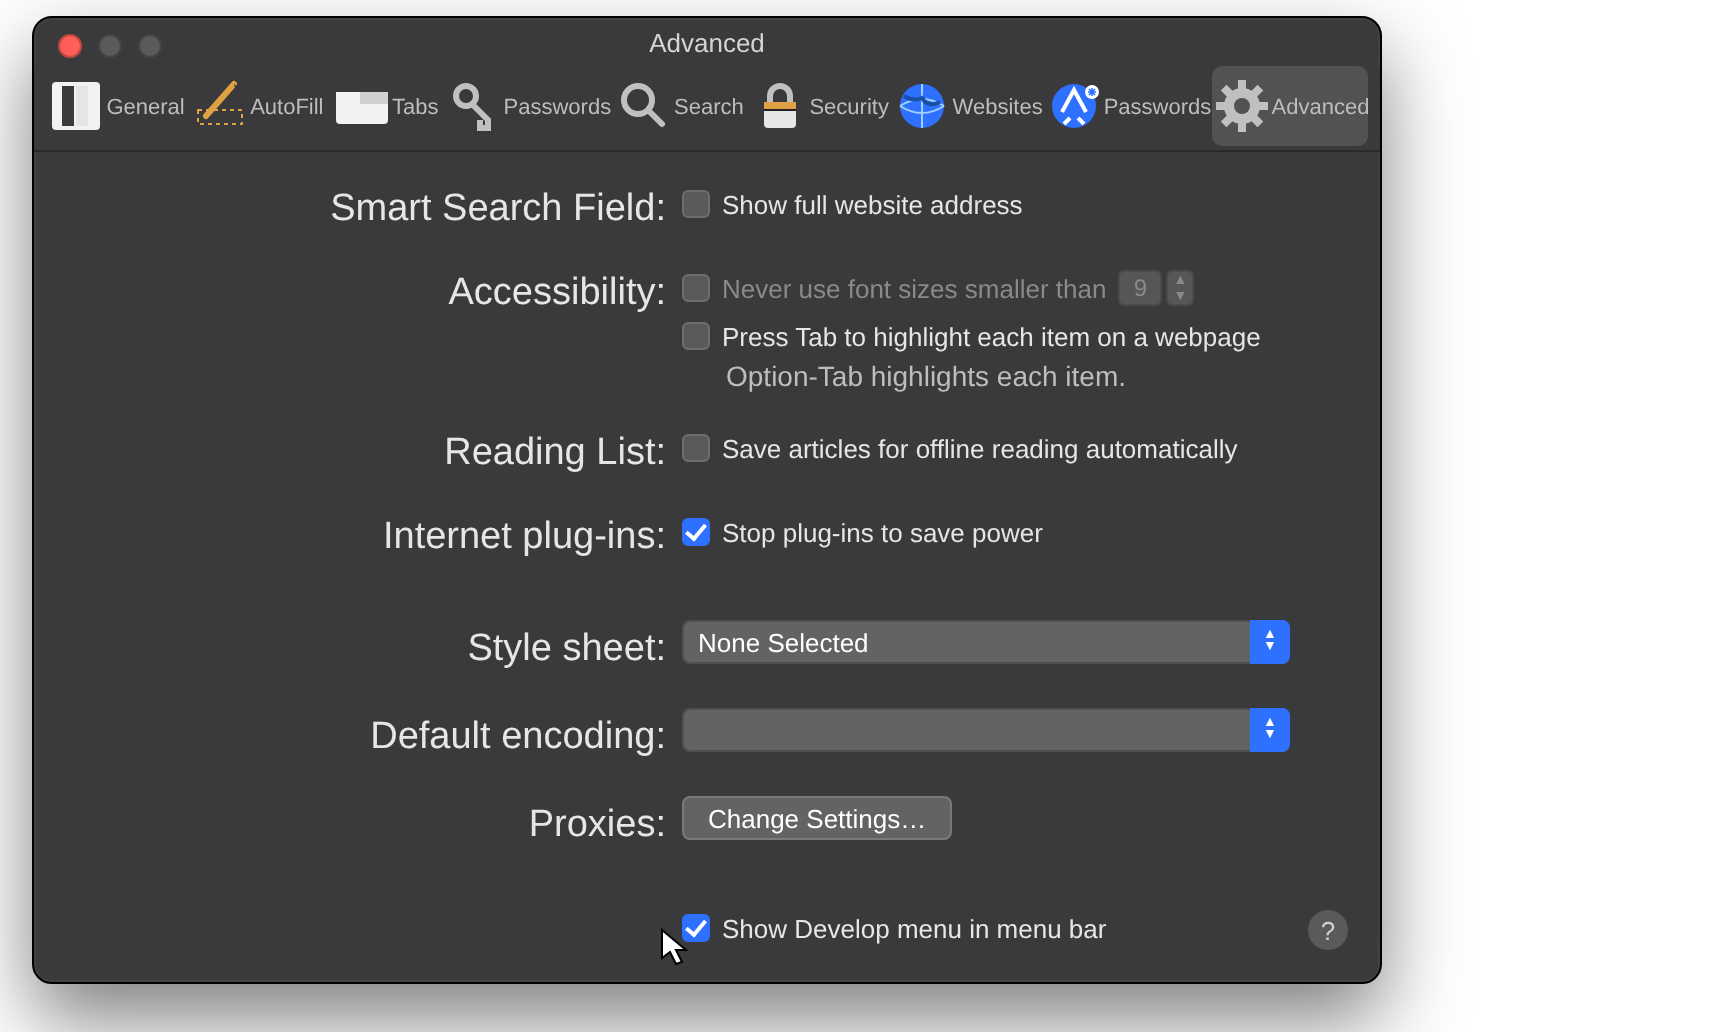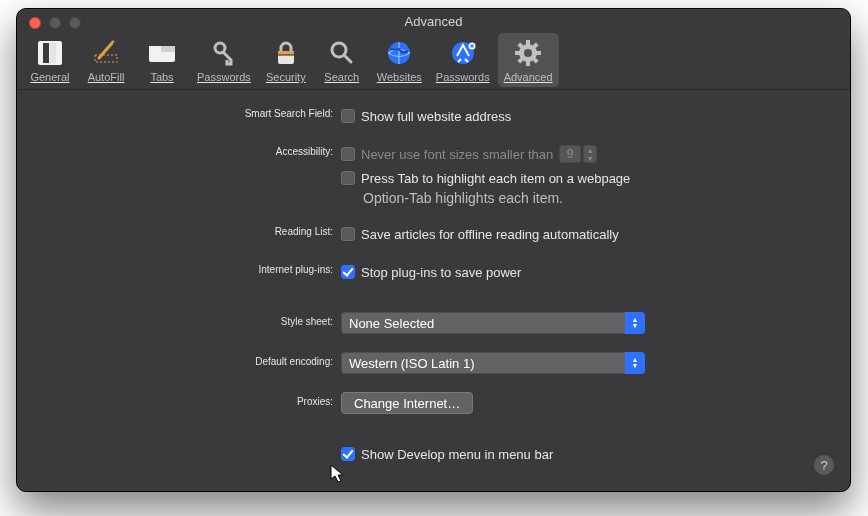--- a/index.html
+++ b/index.html
@@ -31,21 +31,21 @@
     width: 868px; height: 516px;
     background: transparent;
     font-family: -apple-system, "Helvetica Neue", Arial, sans-serif;
     font-size: 13px;
     color: var(--text);
     overflow: hidden;
   }
   .window {
     position: absolute;
     left: 16px; top: 8px;
-    width: 835px; height: 484px;
+    width: 675px; height: 484px;
     background: var(--bg);
     border: 1px solid var(--window-border);
     border-radius: 10px;
     box-shadow: 0 18px 40px rgba(0,0,0,0.5), inset 0 0 0 1px rgba(255,255,255,0.04);
     overflow: hidden;
   }
   .titlebar {
     height: 24px;
     display: flex;
     align-items: center;
@@ -72,28 +72,27 @@
 
   .toolbar {
     display: flex;
     gap: 2px;
     padding: 0 6px 2px 6px;
     border-bottom: 1px solid #2a2a2c;
     background: var(--bg-toolbar);
   }
   .tab {
     display: flex;
-    flex-direction: column;
+    flex-direction: row;
     align-items: center;
-    justify-content: flex-end;
+    justify-content: center;
     padding: 4px 6px 4px 6px;
     min-width: 54px;
     border-radius: 5px;
     cursor: default;
-    text-decoration: underline;
   }
   .tab .label {
     font-size: 11px;
     color: var(--text-dim);
     margin-top: 2px;
     white-space: nowrap;
   }
   .tab.selected {
     background: var(--selected-tab-bg);
   }
@@ -110,21 +109,21 @@
     align-items: flex-start;
     margin-bottom: 6px;
   }
   .row.spacer { height: 12px; margin:0; }
   .label-col {
     width: 300px;
     text-align: right;
     padding-right: 8px;
     padding-top: 2px;
     color: var(--text);
-    font-size: 10px;
+    font-size: 19px;
   }
   .value-col {
     flex: 1;
     display: flex;
     flex-direction: column;
     gap: 4px;
   }
   .line {
     display: flex;
     align-items: center;
@@ -298,37 +297,37 @@
           <circle cx="11" cy="10" r="5" fill="none" stroke="#c0c0c0" stroke-width="3"></circle>
           <path d="M14 14 L22 22 L22 26 L18 26 L18 22" fill="none" stroke="#c0c0c0" stroke-width="3"></path>
         </svg>
       </span>
       <span class="label">Passwords</span>
     </div>
 
     <div class="tab">
       <span class="icon">
         <svg width="30" height="30" viewBox="0 0 30 30">
+          <circle cx="12" cy="12" r="7" fill="none" stroke="#c0c0c0" stroke-width="3"></circle>
+          <path d="M17 17 L24 24" stroke="#c0c0c0" stroke-width="3" stroke-linecap="round"></path>
+        </svg>
+      </span>
+      <span class="label">Search</span>
+    </div>
+
+    <div class="tab">
+      <span class="icon">
+        <svg width="30" height="30" viewBox="0 0 30 30">
           <rect x="7" y="13" width="16" height="13" rx="2" fill="#e6e6e6"></rect>
           <rect x="7" y="13" width="16" height="4" fill="#e0a044"></rect>
           <path d="M7 17 L23 17" stroke="#222" stroke-width="1"></path>
           <path d="M10 13 v-3 a5 5 0 0 1 10 0 v3" fill="none" stroke="#c0c0c0" stroke-width="3"></path>
         </svg>
       </span>
       <span class="label">Security</span>
-    </div>
-
-    <div class="tab">
-      <span class="icon">
-        <svg width="30" height="30" viewBox="0 0 30 30">
-          <circle cx="12" cy="12" r="7" fill="none" stroke="#c0c0c0" stroke-width="3"></circle>
-          <path d="M17 17 L24 24" stroke="#c0c0c0" stroke-width="3" stroke-linecap="round"></path>
-        </svg>
-      </span>
-      <span class="label">Search</span>
     </div>
 
 
     <div class="tab">
       <span class="icon">
         <svg width="30" height="30" viewBox="0 0 30 30">
           <circle cx="15" cy="15" r="11" fill="#2e70ff"></circle>
           <path d="M4 15 q11 -7 22 0 M4 15 q11 7 22 0 M15 4 v22" stroke="#9fd0ff" stroke-width="1" fill="none"></path>
           <path d="M6 10 q5 3 9 1 q3 5 9 2" stroke="#1a4fa8" stroke-width="2" fill="none"></path>
         </svg>
@@ -451,38 +450,37 @@
       </div>
     </div>
 
     <div class="row spacer"></div>
 
     <div class="row">
       <div class="label-col" style="padding-top:4px">Default encoding:</div>
       <div class="value-col">
         <div class="line">
           <div class="select">
-            <span>Western (ISO Latin 1)</span>
             <span class="caret">
                 <span>▲</span>
                 <span>▼</span>
               </span>
           </div>
         </div>
       </div>
     </div>
 
     <div class="row spacer"></div>
 
     <div class="row">
       <div class="label-col" style="padding-top:4px">Proxies:</div>
       <div class="value-col">
         <div class="line">
           <span class="pushbutton">
-            <span>Change Internet…</span>
+            <span>Change Settings…</span>
           </span>
         </div>
       </div>
     </div>
 
     <div class="row spacer"></div>
     <div class="row spacer"></div>
 
     <div class="row">
       <div class="label-col"></div>

